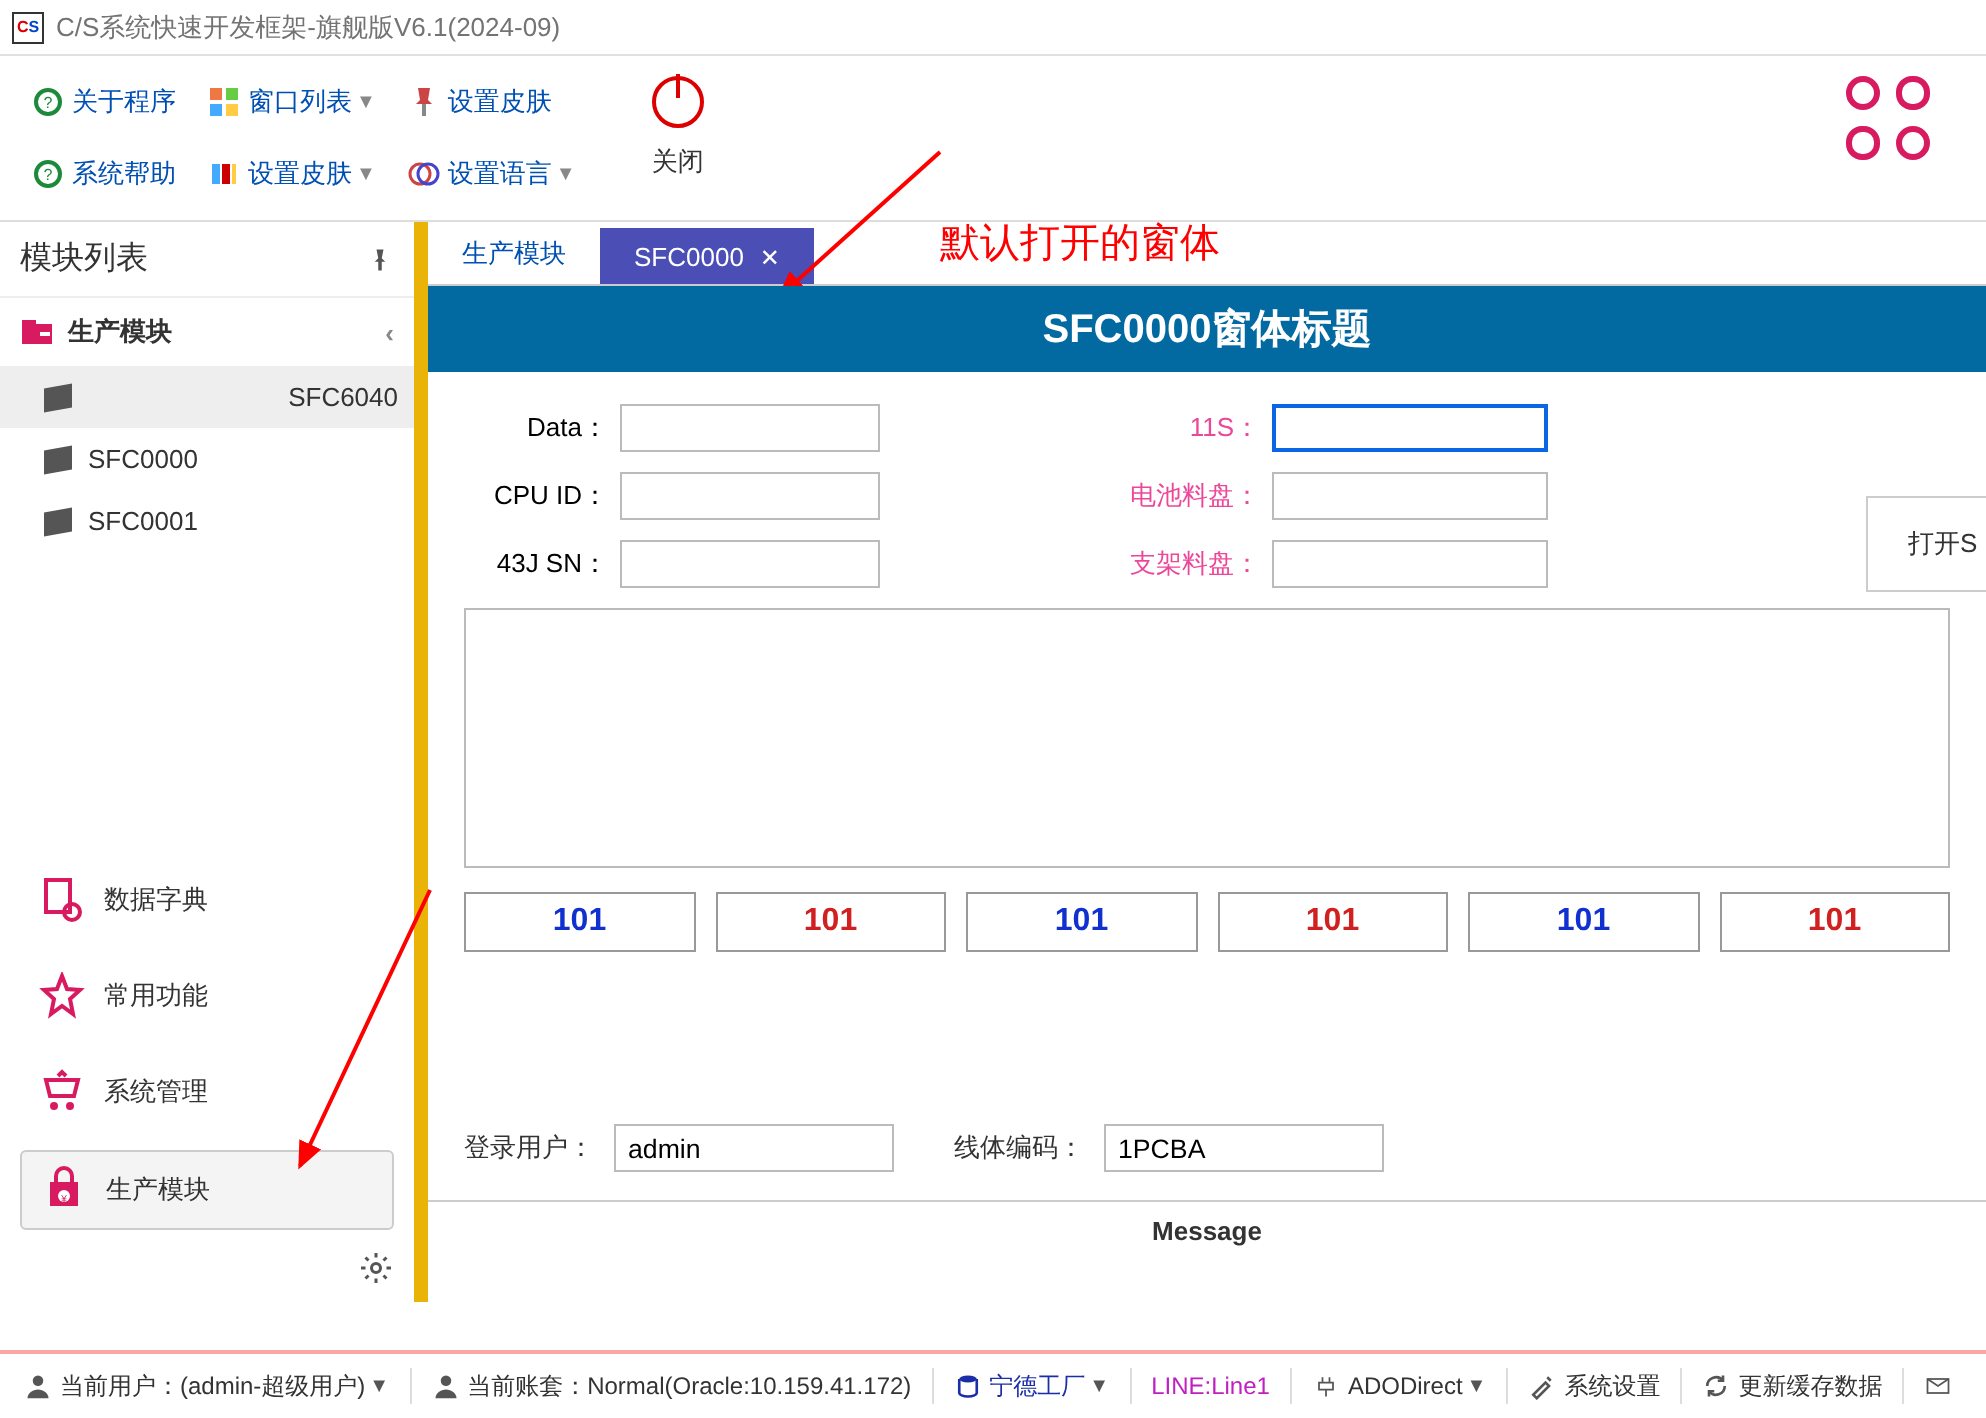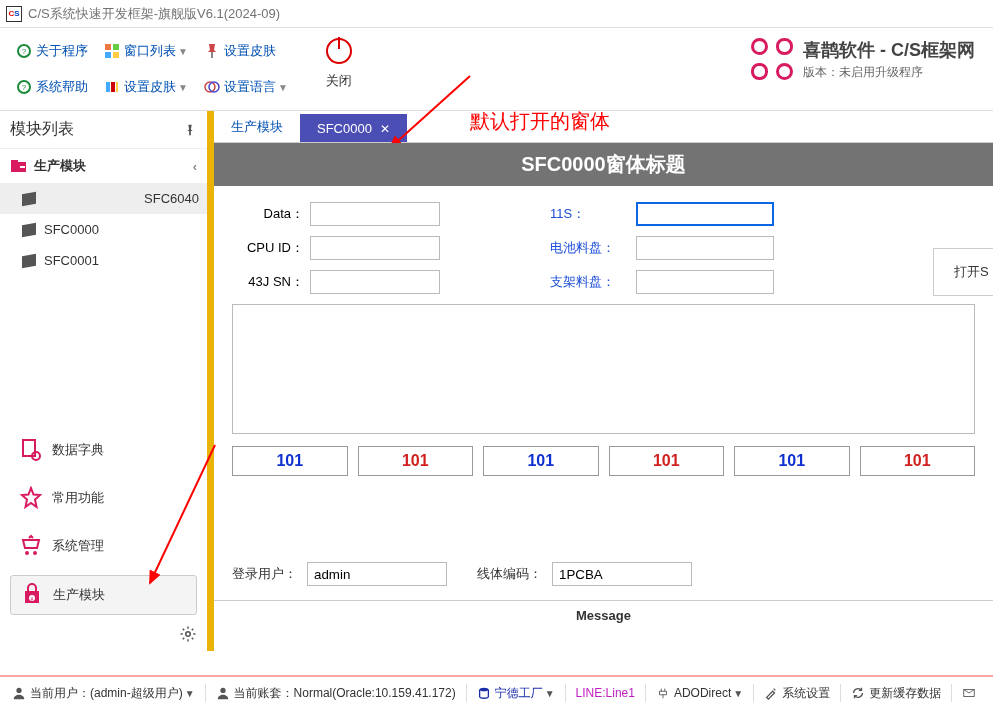--- a/index.html
+++ b/index.html
@@ -56,26 +56,26 @@
     .gear-wrap { display: flex; justify-content: flex-end; padding: 0 10px 8px; }
     .gear { width: 18px; height: 18px; cursor: pointer; }
 
     .main { flex: 1; display: flex; flex-direction: column; }
     .tabs { display: flex; align-items: flex-end; border-bottom: 1px solid #ccc; height: 32px; }
     .tab { padding: 6px 16px; color: #0050b3; cursor: pointer; border: 1px solid transparent; border-bottom: none; }
     .tab.active { background: #4b4eb5; color: #fff; display: flex; align-items: center; }
     .tab.active .x { margin-left: 8px; font-size: 12px; color: #fff; cursor: pointer; }
 
     .content { flex: 1; position: relative; }
-    .banner { background: #737373; color: #fff; font-size: 20px; font-weight: bold; text-align: center; padding: 8px 0; }
+    .banner { background: #0369a1; color: #fff; font-size: 20px; font-weight: bold; text-align: center; padding: 8px 0; }
     .form { padding: 16px 18px 0; }
     .frow { display: flex; align-items: center; margin-bottom: 10px; }
     .flab { width: 78px; text-align: right; padding-right: 6px; color: #000; }
     .finp { width: 130px; height: 24px; border: 1px solid #bbb; background: #fff; padding: 2px 4px; }
-    .flab2 { width: 86px; padding-right: 6px; margin-left: 110px; color: #1d4ed8; }
+    .flab2 { width: 86px; text-align: right; padding-right: 6px; margin-left: 110px; color: #ec4899; }
     .finp2 { width: 138px; height: 24px; border: 1px solid #bbb; background: #fff; padding: 2px 4px; }
     .finp2.foc { border: 2px solid #0a66e4; }
     .side-btn { position: absolute; right: -60px; top: 105px; width: 120px; height: 48px; border: 1px solid #ccc; background: #fff; display:flex; align-items:center; justify-content:flex-start; padding-left:20px; cursor:pointer; }
     .bigbox { margin: 0 18px; height: 130px; border: 1px solid #bbb; background: #fff; }
     .boxes { display: flex; gap: 10px; padding: 12px 18px; }
     .nbox { flex: 1; height: 30px; border: 1px solid #999; display: flex; align-items:center; justify-content:center; font-size: 16px; font-weight: bold; }
     .c-blue { color: #1030d0; } .c-red { color: #d02020; }
 
     .login-row { display: flex; align-items: center; padding: 14px 18px; }
     .login-row .lb { margin-right: 10px; } .login-row .inp { width: 140px; height: 24px; border: 1px solid #bbb; background:#fff; padding:2px 6px; margin-right: 30px;} 
@@ -173,24 +173,20 @@
       <div class="label">关闭</div>
     </div>
   </div>
   <div class="brand">
     <div class="brand-logo">
         <div class="c c1"></div>
         <div class="c c2"></div>
         <div class="c c3"></div>
         <div class="c c4"></div>
       </div>
-    <div>
-      <div class="brand-title">喜鹊软件 - C/S框架网</div>
-      <div class="brand-sub">版本：未启用升级程序</div>
-    </div>
   </div>
 </div>
 
 <div class="annot">默认打开的窗体</div>
 <svg class="arrow1" style="top:66px;left:310px" width="180" height="90">
     <defs>
       <marker id="ah1" markerWidth="8" markerHeight="8" refX="6" refY="3" orient="auto">
         <path d="M0,0 L7,3 L0,6 Z" fill="#ff0000"></path>
       </marker>
     </defs>

